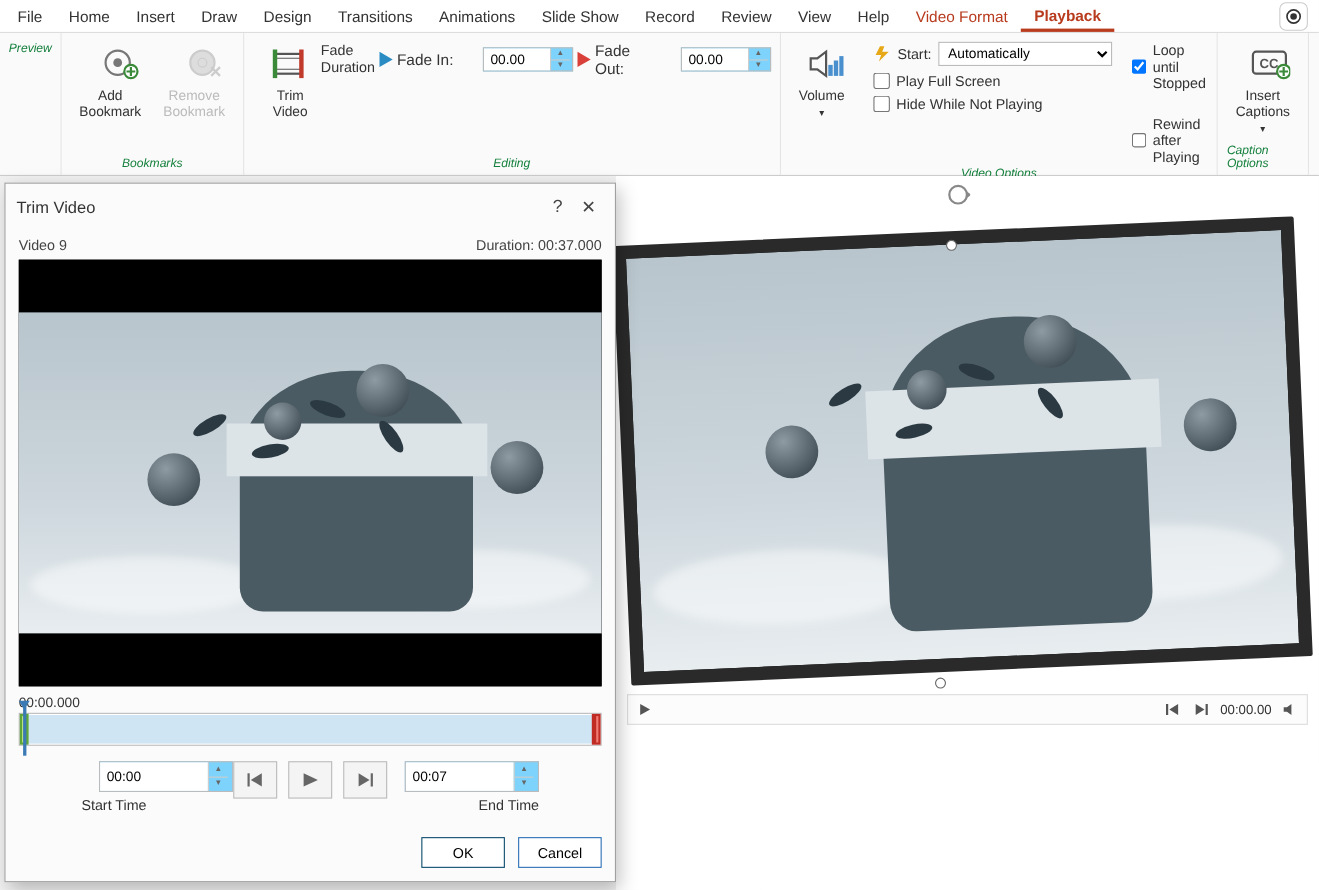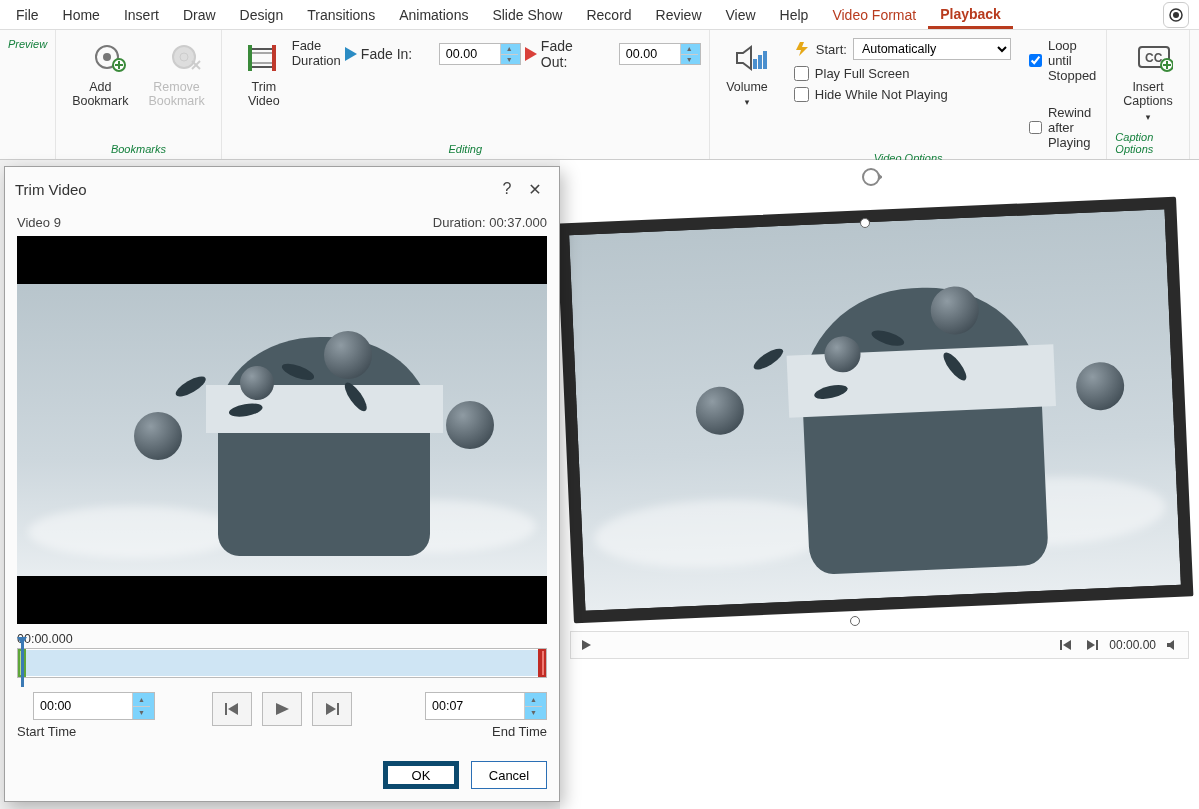--- a/index.html
+++ b/index.html
@@ -74,30 +74,30 @@
   .timeline { position:relative; height:30px; background:#fff; border:1px solid #bbb;}
   .timeline .fill{position:absolute;inset:1px;background:#cfe5f4;}
   .tmark{position:absolute;top:0;bottom:0;width:8px;}
   .tmark.start{left:0;background:#5fa63a;}
   .tmark.start::after{content:"";position:absolute;left:2px;top:2px;bottom:2px;width:2px;background:#b6e27f;}
   .tmark.end{right:0;background:#c02b24;}
   .tmark.end::after{content:"";position:absolute;right:2px;top:2px;bottom:2px;width:2px;background:#f07b73;}
   .tmark.play{left:3px;top:-8px;height:46px;width:3px;background:#3b7ab5;}
   .tmark.play::before{content:"";position:absolute;top:-4px;left:-4px;border-left:5px solid transparent;border-right:5px solid transparent;border-top:8px solid #3b7ab5;}
 
-  .time-controls{display:flex;align-items:flex-start;justify-content:space-between;padding:14px 12px 0;}
+  .time-controls{display:flex;align-items:flex-start;justify-content:center;padding:14px 12px 0;}
   .tcol{display:flex;flex-direction:column;gap:4px;}
   .tcol .spin{width:122px;height:28px;}
   .tcol .spin input{width:98px;}
   .tlbl{font-size:13px;}
   .center-controls{display:flex;gap:10px;align-items:center;}
   .ctrlbtn{width:40px;height:34px;border:1px solid #bbb;background:#f4f4f4;display:flex;align-items:center;justify-content:center;cursor:pointer;}
 
   .dlg-buttons{display:flex;justify-content:flex-end;gap:12px;padding:22px 12px 12px;}
-  .dlgbtn{width:76px;height:28px;border:5px solid #0c4a6e;background:#fff;font-size:13px;cursor:pointer;}
+  .dlgbtn{width:76px;height:28px;border:1px solid #0c4a6e;background:#fff;font-size:13px;cursor:pointer;}
   .dlgbtn.primary{border:1.5px solid #2b6fb5;}
 </style>
 </head>
 <body>
 
 <div class="menubar">
   <div class="mitem">File</div>
   <div class="mitem">Home</div>
   <div class="mitem">Insert</div>
   <div class="mitem">Draw</div>

